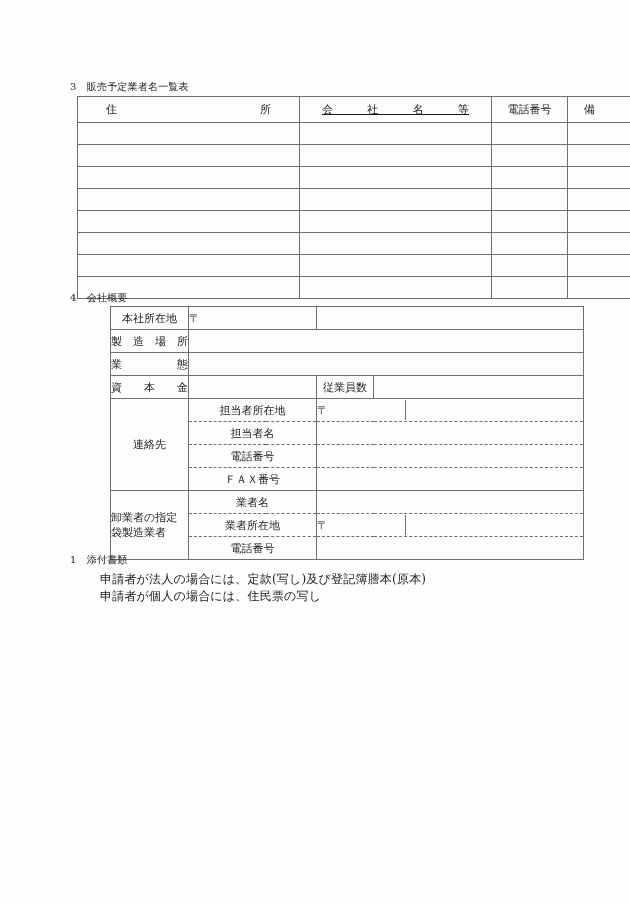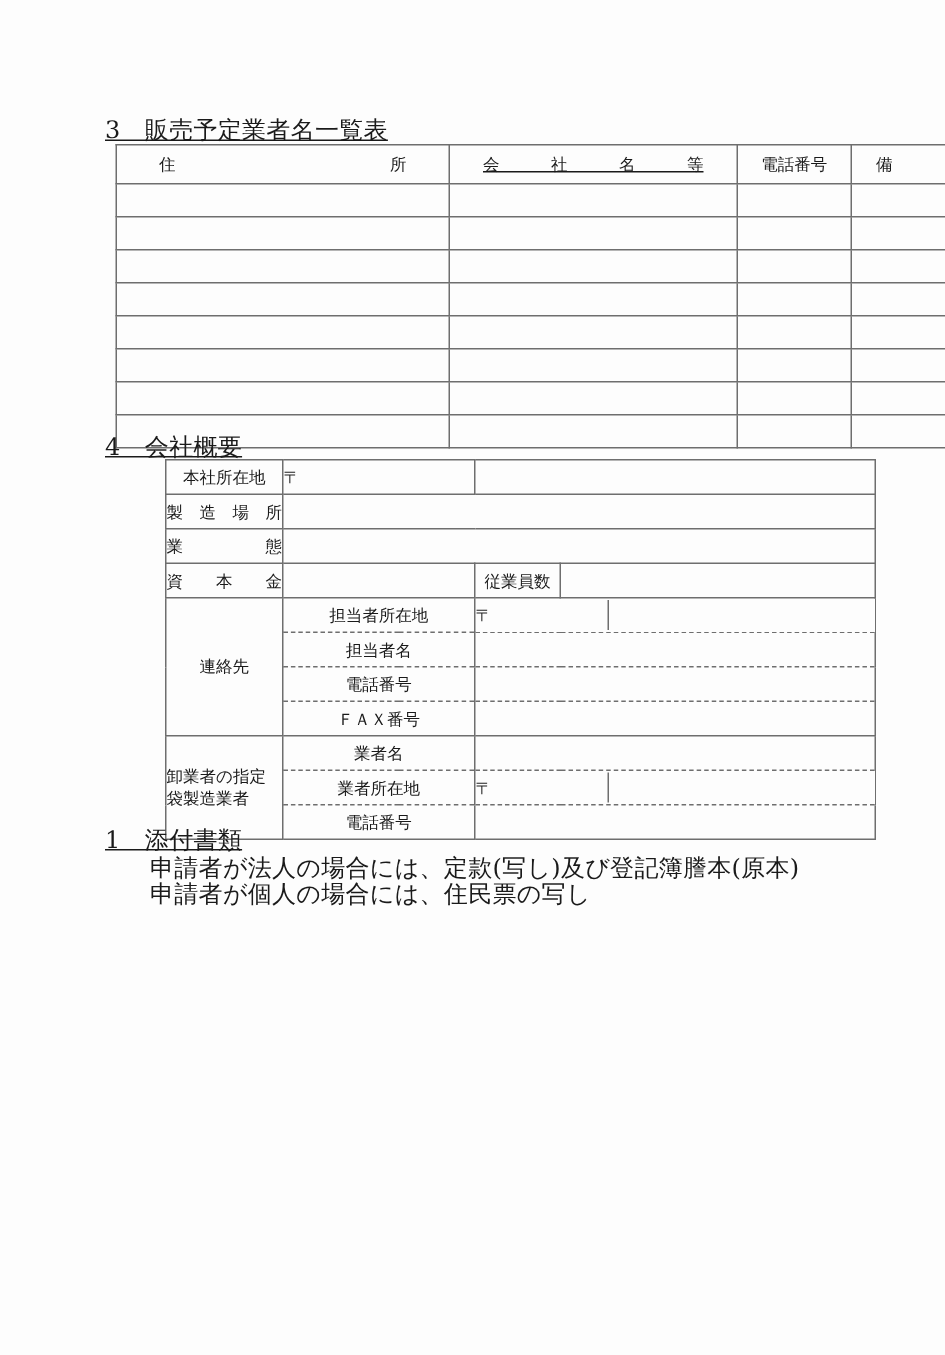--- a/index.html
+++ b/index.html
@@ -21,25 +21,24 @@
     left: 0; top: 0;
     width: 630px;
     height: 903px;
     background: #fdfdfd;
     overflow: hidden;
   }
 
   
   .section-heading {
     position: absolute;
-    font-size: 16px;
+    font-size: 10px;
     line-height: 14px;
     white-space: pre;
     letter-spacing: 0.2px;
-    text-decoration: underline;
   }
 
   
   .tbl {
     position: absolute;
     border-collapse: collapse;
     table-layout: fixed;
     font-size: 11px;
     background: #fdfdfd;
   }
@@ -102,21 +101,21 @@
     top: 1px;
     bottom: 1px;
     left: 88px;
     width: 0;
     border-left: 1px solid #6e6e6e;
   }
 
   
   .body-line {
     position: absolute;
-    font-size: 16px;
+    font-size: 12px;
     line-height: 16px;
     white-space: pre;
     letter-spacing: 0.2px;
   }
 </style>
 </head>
 <body>
 
 <div class="page">
 

